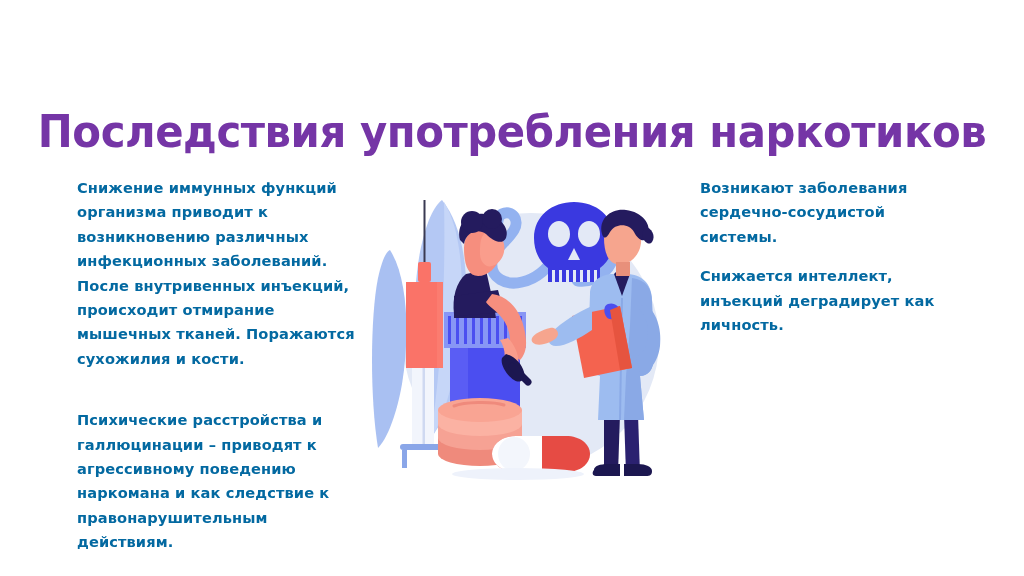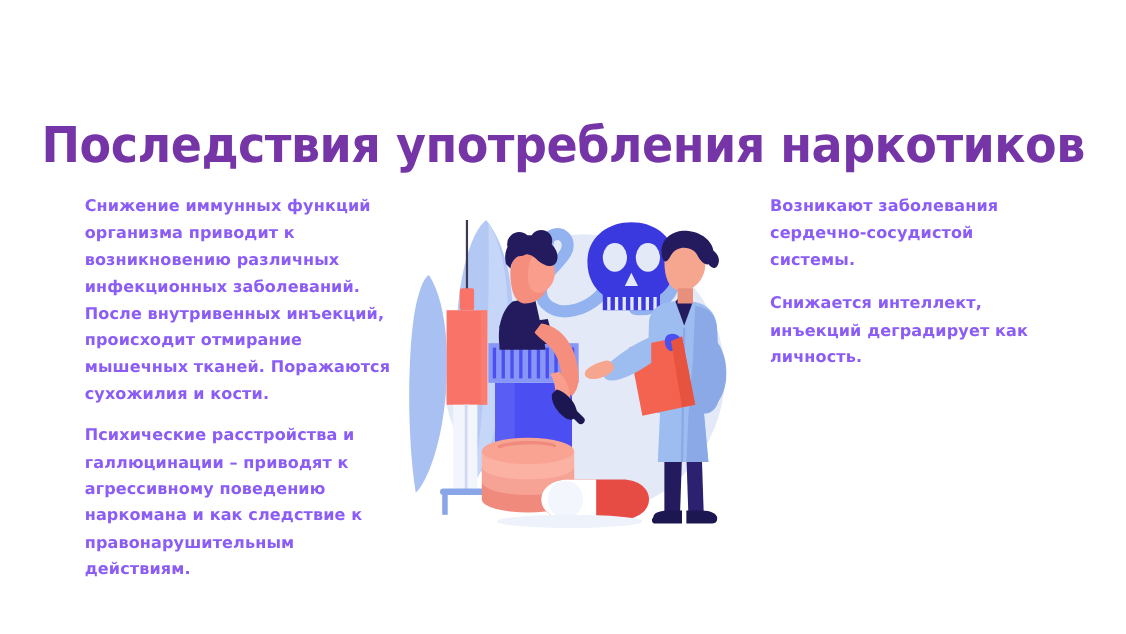--- a/index.html
+++ b/index.html
@@ -35,39 +35,39 @@
     letter-spacing: -0.5px;
     line-height: 52px;
     white-space: nowrap;
     transform: scaleX(0.93);
     transform-origin: center top;
   }
 
   
   .col {
     position: absolute;
-    color: #8b5cf6;
+    color: #0369a1;
     font-family: "DejaVu Sans", "Liberation Sans", sans-serif;
     font-size: 14.6px;
     font-weight: 700;
     line-height: 24.4px;
     letter-spacing: 0.1px;
   }
   .col-left {
     left: 77px;
     top: 176px;
     width: 292px;
   }
   .col-right {
     left: 700px;
     top: 176px;
     width: 262px;
   }
   .para { margin: 0; }
-  .para + .para { margin-top: 13px; }
+  .para + .para { margin-top: 37px; }
   .col-right .para + .para { margin-top: 15px; }
 
   
   .illu {
     position: absolute;
     left: 368px;
     top: 186px;
     width: 304px;
     height: 300px;
   }

